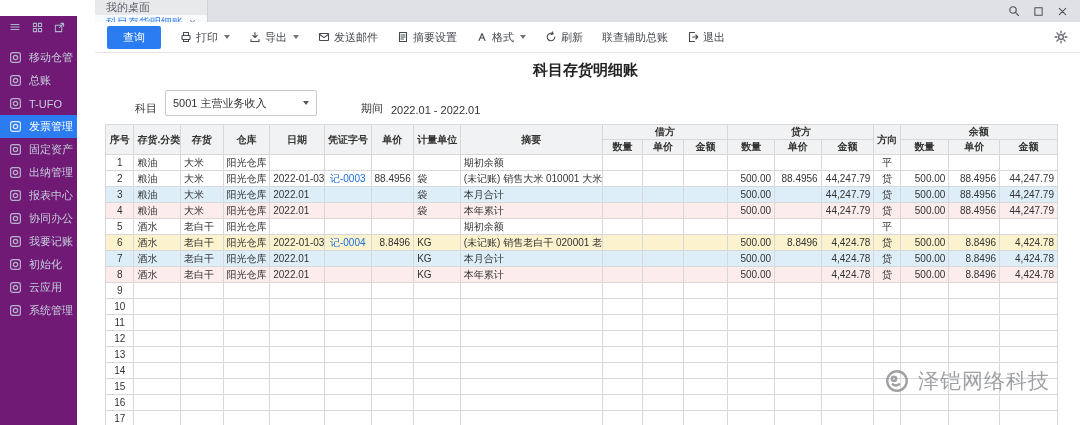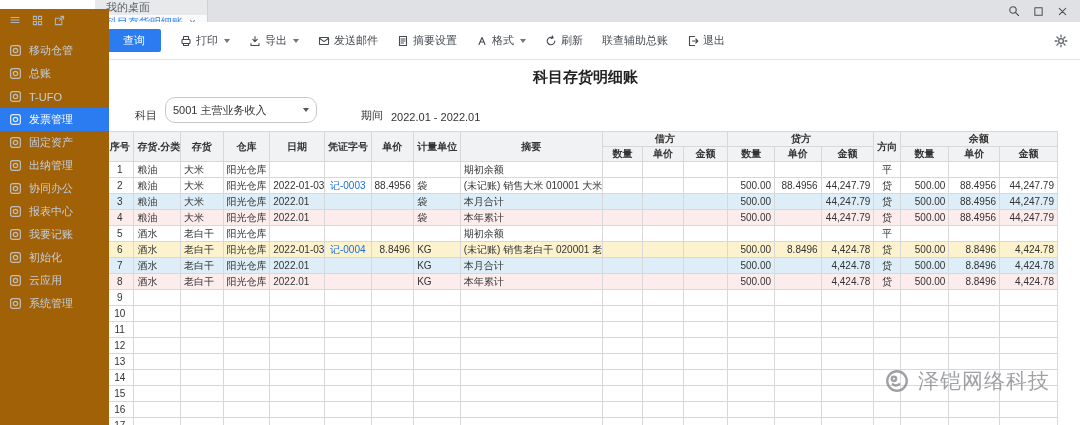--- a/index.html
+++ b/index.html
@@ -1,53 +1,53 @@
 <!DOCTYPE html>
 <html><head>
 <meta charset="utf-8">
 <style>
   *{margin:0;padding:0;box-sizing:border-box;}
   html,body{background:#888;}
   body{font-family:"Liberation Sans","DejaVu Sans",sans-serif;}
   .app{position:relative;width:1080px;height:425px;background:#fff;overflow:hidden;color:#333;font-size:11px;}
 
   
-  .sidebar{position:absolute;left:0;top:9px;bottom:0;width:109px;background:#a16207;z-index:5;}
+  .sidebar{position:absolute;left:0;top:16px;bottom:0;width:77px;background:#701a75;z-index:5;}
   .sidebar-top{height:22px;display:flex;align-items:center;gap:11px;padding:0 9px;color:#aab6c8;}
   .sidebar-top .icn{display:flex;cursor:pointer;}
   .sidebar-menu{padding-top:8px;}
   .side-item{height:23px;display:flex;align-items:center;gap:7px;padding-left:9px;color:#c5cedd;font-size:11px;cursor:pointer;white-space:nowrap;}
   .side-item .icn{display:flex;opacity:.85;}
   .side-item.active{background:#2a7cf0;color:#fff;}
 
   
   .main{margin-left:95px;height:425px;display:flex;flex-direction:column;position:relative;background:#fff;}
 
   
   .tabbar{height:22px;background:#dfe1e4;display:flex;align-items:stretch;flex:0 0 auto;}
   .tab{display:flex;align-items:center;gap:6px;padding:0 11px;font-size:11px;color:#5a5f66;background:#e7e9eb;border-right:1px solid #cfd2d6;cursor:pointer;white-space:nowrap;}
   .tab.active{background:#fafbfc;color:#2a7cf0;}
   .tab .close-x{font-size:12px;color:#8a9097;line-height:1;cursor:pointer;}
   .tab-actions{margin-left:auto;display:flex;align-items:center;gap:13px;padding:0 12px;color:#4a4f55;}
   .tab-actions .icn{display:flex;cursor:pointer;}
 
   
-  .toolbar{height:38px;background:#fff;border-bottom:1px solid #e4e4e4;display:flex;align-items:center;gap:3px;padding:0 12px;flex:0 0 auto;}
+  .toolbar{height:31px;background:#fff;border-bottom:1px solid #e4e4e4;display:flex;align-items:center;gap:3px;padding:0 12px;flex:0 0 auto;}
   .tb-btn{display:flex;align-items:center;gap:4px;padding:3px 8px;font-size:11px;color:#454a50;border-radius:2px;cursor:pointer;white-space:nowrap;}
   .tb-btn .icn{display:flex;color:#5f6捷570;}
   .tb-btn.primary{background:#2a7cf0;color:#fff;padding:4px 16px;margin-right:8px;}
   .caret{width:0;height:0;border-left:3.5px solid transparent;border-right:3.5px solid transparent;border-top:4px solid #70757c;margin-left:2px;}
   .toolbar .gear{margin-left:auto;color:#5a5f66;display:flex;cursor:pointer;}
 
   
   .content{flex:1;padding:5px 14px 0 10px;overflow:hidden;}
   .report-title{text-align:center;font-size:15px;font-weight:bold;color:#222;margin:3px 0 10px;}
   .filters{display:flex;align-items:flex-end;font-size:11px;color:#333;margin:0 0 8px 30px;}
   .filter-label{margin-right:8px;}
-  .filter-select{display:flex;align-items:center;justify-content:space-between;width:152px;height:20px;border:1px solid #c6c9cc;border-radius:10px;padding:12px 7px;background:#fff;cursor:pointer;margin-right:44px;}
+  .filter-select{display:flex;align-items:center;justify-content:space-between;width:152px;height:20px;border:1px solid #c6c9cc;border-radius:2px;padding:12px 7px;background:#fff;cursor:pointer;margin-right:44px;}
   .filter-select .caret{border-top-color:#555;}
   .period-value{color:#333;}
 
   
   table{border-collapse:collapse;table-layout:fixed;width:953px;}
   th,td{border:1px solid #d6d8da;font-size:10px;padding:0 3px;overflow:hidden;white-space:nowrap;}
   thead th{background:#f1f2f3;color:#333;font-weight:bold;text-align:center;height:15px;}
   tbody td{height:16px;background:#fff;color:#333;}
   tbody tr.hl-month td{background:#ddeef8;}
   tbody tr.hl-year td{background:#fdecec;}
@@ -143,30 +143,30 @@
           </span>
           <span>出纳管理</span>
         </div>
         <div class="side-item">
           <span class="icn">
             <svg width="13" height="13" viewBox="0 0 12 12" fill="none" stroke="currentColor" stroke-width="1.1" stroke-linecap="round" stroke-linejoin="round">
               <rect x="1.5" y="1.5" width="9" height="9" rx="2"></rect>
               <circle cx="6" cy="6" r="2"></circle>
             </svg>
           </span>
+          <span>报表中心</span>
+        </div>
+        <div class="side-item">
+          <span class="icn">
+            <svg width="13" height="13" viewBox="0 0 12 12" fill="none" stroke="currentColor" stroke-width="1.1" stroke-linecap="round" stroke-linejoin="round">
+              <rect x="1.5" y="1.5" width="9" height="9" rx="2"></rect>
+              <circle cx="6" cy="6" r="2"></circle>
+            </svg>
+          </span>
           <span>协同办公</span>
-        </div>
-        <div class="side-item">
-          <span class="icn">
-            <svg width="13" height="13" viewBox="0 0 12 12" fill="none" stroke="currentColor" stroke-width="1.1" stroke-linecap="round" stroke-linejoin="round">
-              <rect x="1.5" y="1.5" width="9" height="9" rx="2"></rect>
-              <circle cx="6" cy="6" r="2"></circle>
-            </svg>
-          </span>
-          <span>报表中心</span>
         </div>
         <div class="side-item">
           <span class="icn">
             <svg width="13" height="13" viewBox="0 0 12 12" fill="none" stroke="currentColor" stroke-width="1.1" stroke-linecap="round" stroke-linejoin="round">
               <rect x="1.5" y="1.5" width="9" height="9" rx="2"></rect>
               <circle cx="6" cy="6" r="2"></circle>
             </svg>
           </span>
           <span>我要记账</span>
         </div>

